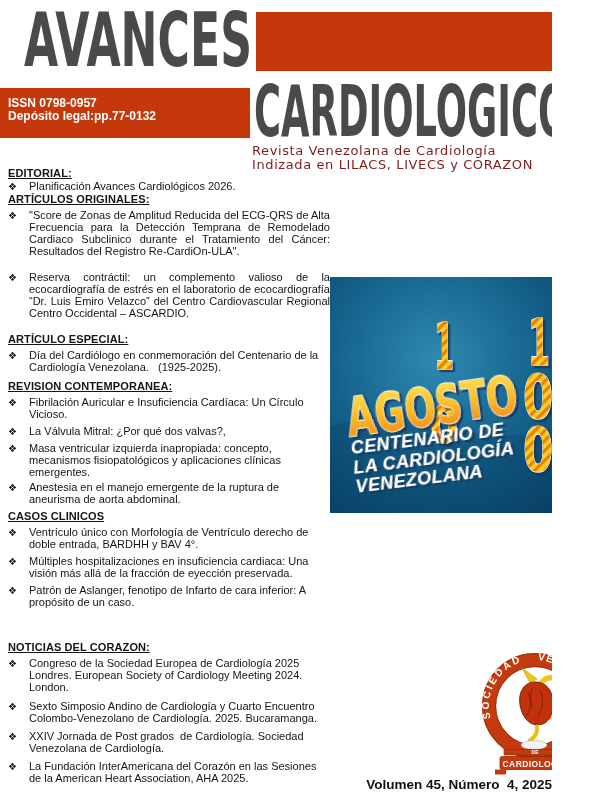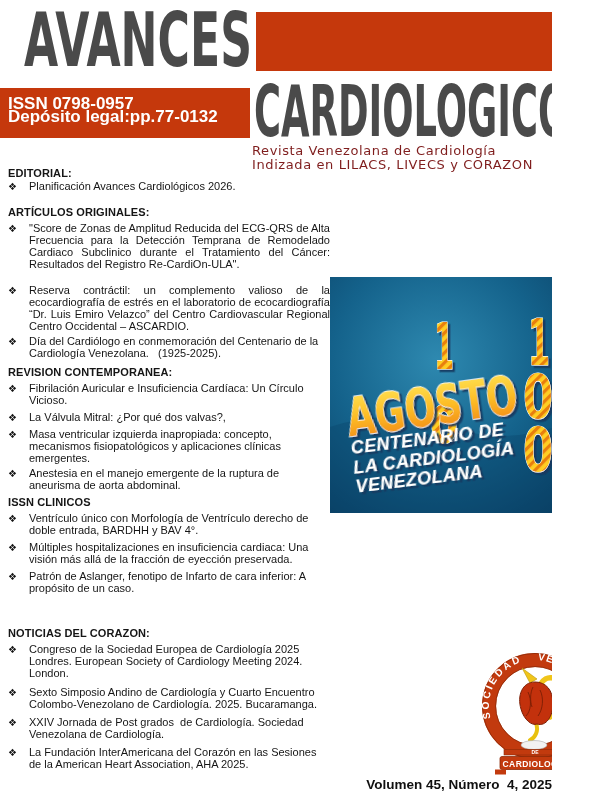--- a/index.html
+++ b/index.html
@@ -2,35 +2,35 @@
 <html><head>
 <meta charset="utf-8">
 <style>
   html,body{margin:0;padding:0;background:#ffffff;}
   .page{position:relative;width:552px;height:800px;background:#ffffff;overflow:hidden;
         font-family:"Liberation Sans",sans-serif;color:#151515;}
   
   .redblock{position:absolute;background:#c5380c;}
   .block-top{left:256px;top:12px;width:344px;height:59px;}
   .block-issn{left:0;top:88px;width:250px;height:50px;color:#ffffff;font-weight:bold;
-              font-size:17px;line-height:13px;padding:9px 0 0 8px;box-sizing:border-box;}
+              font-size:12px;line-height:13px;padding:9px 0 0 8px;box-sizing:border-box;}
   .title-svg{position:absolute;}
   .subtitle{position:absolute;left:252px;top:144px;width:338px;text-align:left;
             color:#7f1d1d;font-size:13px;line-height:14px;letter-spacing:.6px;
             font-family:"DejaVu Sans",sans-serif;}
   
   .toc{position:absolute;left:8px;top:167px;width:324px;font-size:11px;line-height:12px;}
-  .shead{font-weight:bold;line-height:13px;letter-spacing:.1px;}
+  .shead{font-weight:bold;text-decoration:underline;line-height:13px;letter-spacing:.1px;}
   .item{display:flex;}
   .bullet{flex:none;width:21px;font-size:10px;line-height:12px;padding-top:1px;
           font-family:"DejaVu Sans",sans-serif;}
   .itext{flex:1;padding-right:2px;}
   .just{text-align:justify;}
   .mt3{margin-top:3px}.mt4{margin-top:4px}.mt5{margin-top:5px}.mt6{margin-top:6px}
-  .mt7{margin-top:7px}.mt11{margin-top:13px}.mt13{margin-top:7px}.mt14{margin-top:14px}
+  .mt7{margin-top:7px}.mt11{margin-top:0}.mt13{margin-top:7px}.mt14{margin-top:14px}
   .mt15{margin-top:33px}
   
   .poster{position:absolute;left:330px;top:277px;width:238px;height:236px;}
   .seal{position:absolute;left:480px;top:653px;width:110px;height:124px;}
   
   .footer{position:absolute;left:70px;right:0;top:777px;text-align:right;
           font-weight:bold;font-size:13.5px;color:#101010;}
 </style>
 </head>
 <body>
@@ -68,20 +68,21 @@
     <div class="shead mt11">ARTÍCULOS ORIGINALES:</div>
     <div class="item mt3">
       <span class="bullet">❖</span>
       <span class="itext just">"Score de Zonas de Amplitud Reducida del ECG-QRS de Alta Frecuencia para la Detección Temprana de Remodelado Cardiaco Subclinico durante el Tratamiento del Cáncer: Resultados del Registro Re-CardiOn-ULA".</span>
     </div>
     <div class="item mt14">
       <span class="bullet">❖</span>
       <span class="itext just">Reserva contráctil: un complemento valioso de la ecocardiografía de estrés en el laboratorio de ecocardiografía “Dr. Luis Emiro Velazco” del Centro Cardiovascular Regional Centro Occidental – ASCARDIO.</span>
     </div>
 
+    <div class="shead mt14">ARTÍCULO ESPECIAL:</div>
     <div class="item mt3">
       <span class="bullet">❖</span>
       <span class="itext">Día del Cardiólogo en conmemoración del Centenario de la Cardiología Venezolana.&nbsp;&nbsp; (1925-2025).</span>
     </div>
 
     <div class="shead mt13">REVISION CONTEMPORANEA:</div>
     <div class="item mt3">
       <span class="bullet">❖</span>
       <span class="itext">Fibrilación Auricular e Insuficiencia Cardíaca: Un Círculo Vicioso.</span>
     </div>
@@ -91,21 +92,21 @@
     </div>
     <div class="item mt4">
       <span class="bullet">❖</span>
       <span class="itext">Masa ventricular izquierda inapropiada: concepto, mecanismos fisiopatológicos y aplicaciones clínicas emergentes.</span>
     </div>
     <div class="item mt3">
       <span class="bullet">❖</span>
       <span class="itext">Anestesia en el manejo emergente de la ruptura de aneurisma de aorta abdominal.</span>
     </div>
 
-    <div class="shead mt5">ISSN CLINICOS</div>
+    <div class="shead mt5">CASOS CLINICOS</div>
     <div class="item mt3">
       <span class="bullet">❖</span>
       <span class="itext">Ventrículo único con Morfología de Ventrículo derecho de doble entrada, BARDHH y BAV 4°.</span>
     </div>
     <div class="item mt5">
       <span class="bullet">❖</span>
       <span class="itext">Múltiples hospitalizaciones en insuficiencia cardiaca: Una visión más allá de la fracción de eyección preservada.</span>
     </div>
     <div class="item mt5">
       <span class="bullet">❖</span>

